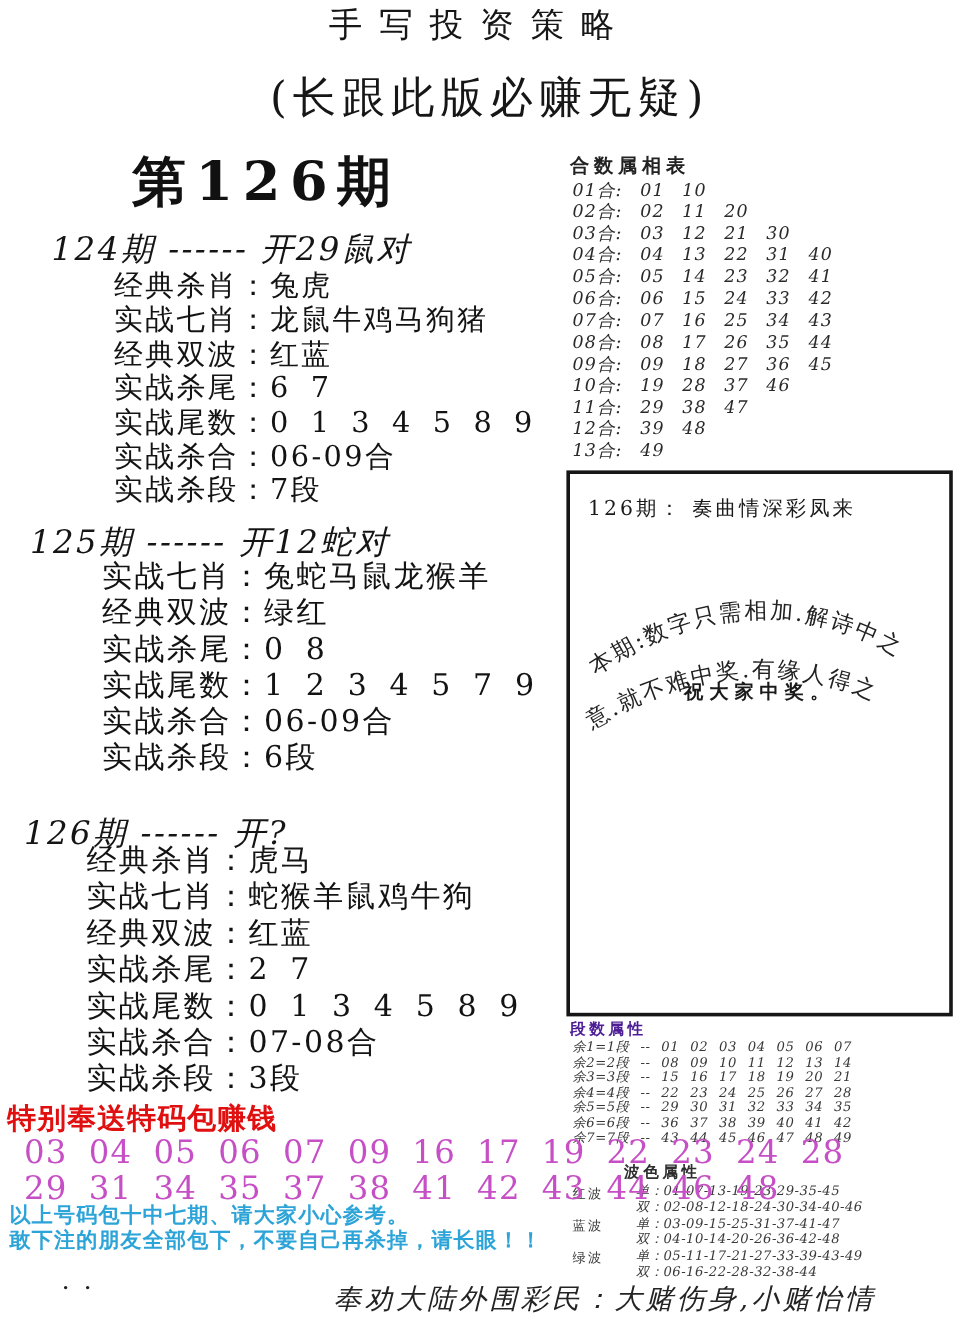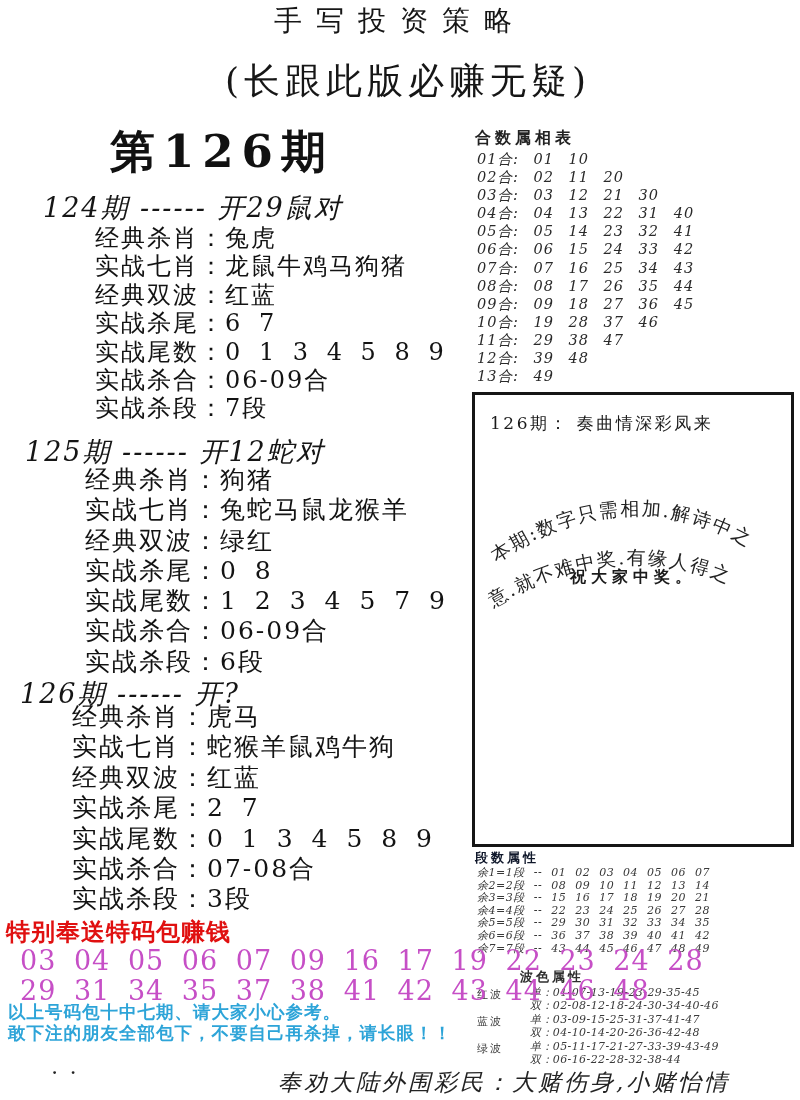--- a/index.html
+++ b/index.html
@@ -22,21 +22,21 @@
   .hesu-title{top:128px;left:475px;font-size:16px;font-weight:bold;letter-spacing:4px;color:#222;}
   .hesu-rows{top:150px;left:477px;font-size:14.5px;font-style:italic;line-height:18.1px;color:#2a2a2a;}
   .hesu-rows div{white-space:nowrap;word-spacing:9px;letter-spacing:1px;}
   
   .poem-box{top:392px;left:472px;width:316px;height:449px;border:3px solid #161616;background:#fff;}
   .poem-title{position:absolute;top:17px;left:15px;font-size:17px;letter-spacing:2.5px;color:#1a1a1a;white-space:nowrap;}
   .poem-svg{position:absolute;top:52px;left:0;}
   .poem-svg text{font-family:"DejaVu Serif","Liberation Serif",serif;font-size:19px;letter-spacing:2px;fill:#222;}
   .poem-wish{position:absolute;top:172px;left:0;width:100%;text-align:center;font-size:16px;font-weight:bold;letter-spacing:5px;color:#1a1a1a;}
   
-  .duanshu-title{top:849px;left:475px;font-size:13px;font-weight:bold;letter-spacing:3px;color:#0f172a;}
+  .duanshu-title{top:849px;left:475px;font-size:13px;font-weight:bold;letter-spacing:3px;color:#4c1d95;}
   .duanshu-rows{top:867px;left:477px;font-size:11px;font-style:italic;line-height:12.6px;color:#383838;}
   .duanshu-rows div{white-space:nowrap;word-spacing:5px;letter-spacing:0.5px;}
   
   .bose-title{top:968px;left:475px;font-size:13px;font-weight:bold;letter-spacing:3px;color:#2e2e2e;margin-left:45px;}
   .bose-rows{top:986px;left:477px;font-size:11px;font-style:italic;color:#3a3a3a;}
   .bose-row{display:flex;}
   .bose-wave{width:53px;font-style:normal;letter-spacing:2px;padding-top:1px;}
   .bose-line{line-height:13.4px;white-space:nowrap;letter-spacing:0.4px;}
   
   .special-title{top:916px;left:6px;font-size:24px;font-weight:bold;letter-spacing:1px;color:#e01010;font-family:"DejaVu Sans","Liberation Sans",sans-serif;}
@@ -68,21 +68,20 @@
       <div>实战杀尾：6 7</div>
       <div>实战尾数：0 1 3 4 5 8 9</div>
       <div>实战杀合：06-09合</div>
       <div>实战杀段：7段</div>
     </div>
   </div>
 
   <div class="s1">
     <div class="abs p-header" style="top:434px;left:25px;">125期 ------ 开12蛇对</div>
     <div class="abs p-lines" style="top:465px;left:85px;">
-      <div>经典杀肖：狗猪</div>
       <div>实战七肖：兔蛇马鼠龙猴羊</div>
       <div>经典双波：绿红</div>
       <div>实战杀尾：0 8</div>
       <div>实战尾数：1 2 3 4 5 7 9</div>
       <div>实战杀合：06-09合</div>
       <div>实战杀段：6段</div>
     </div>
   </div>
 
   <div class="s2">

